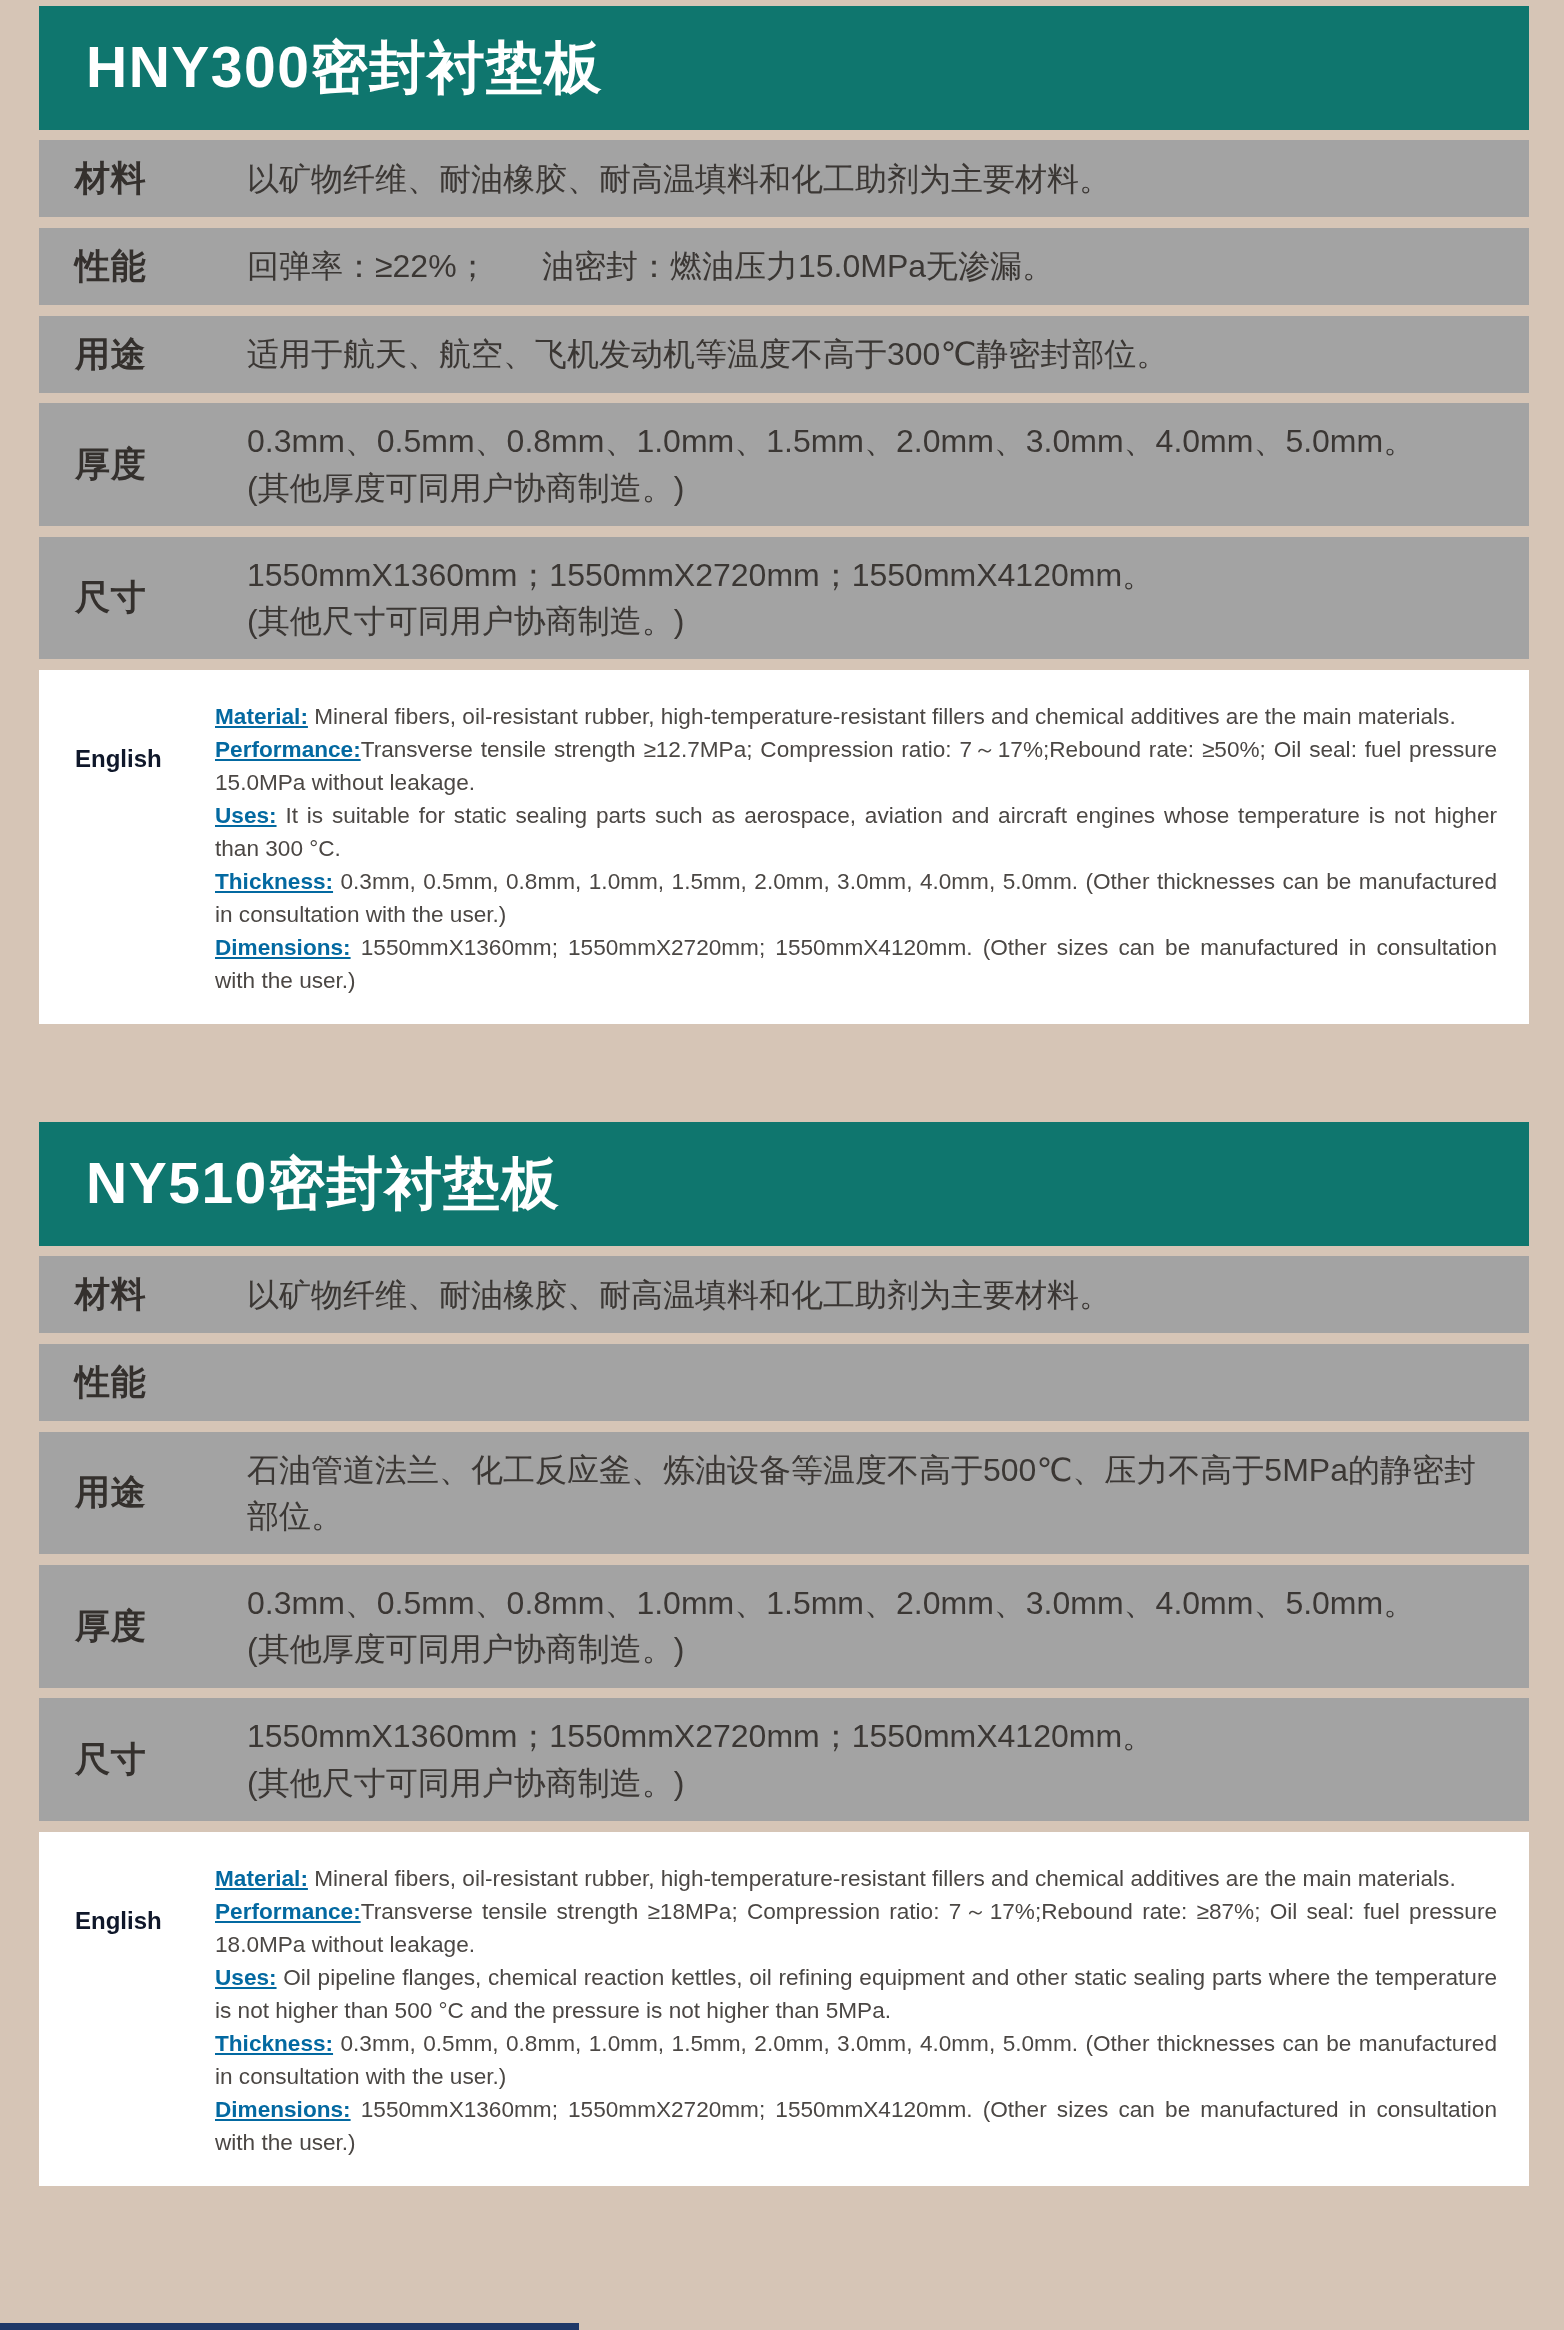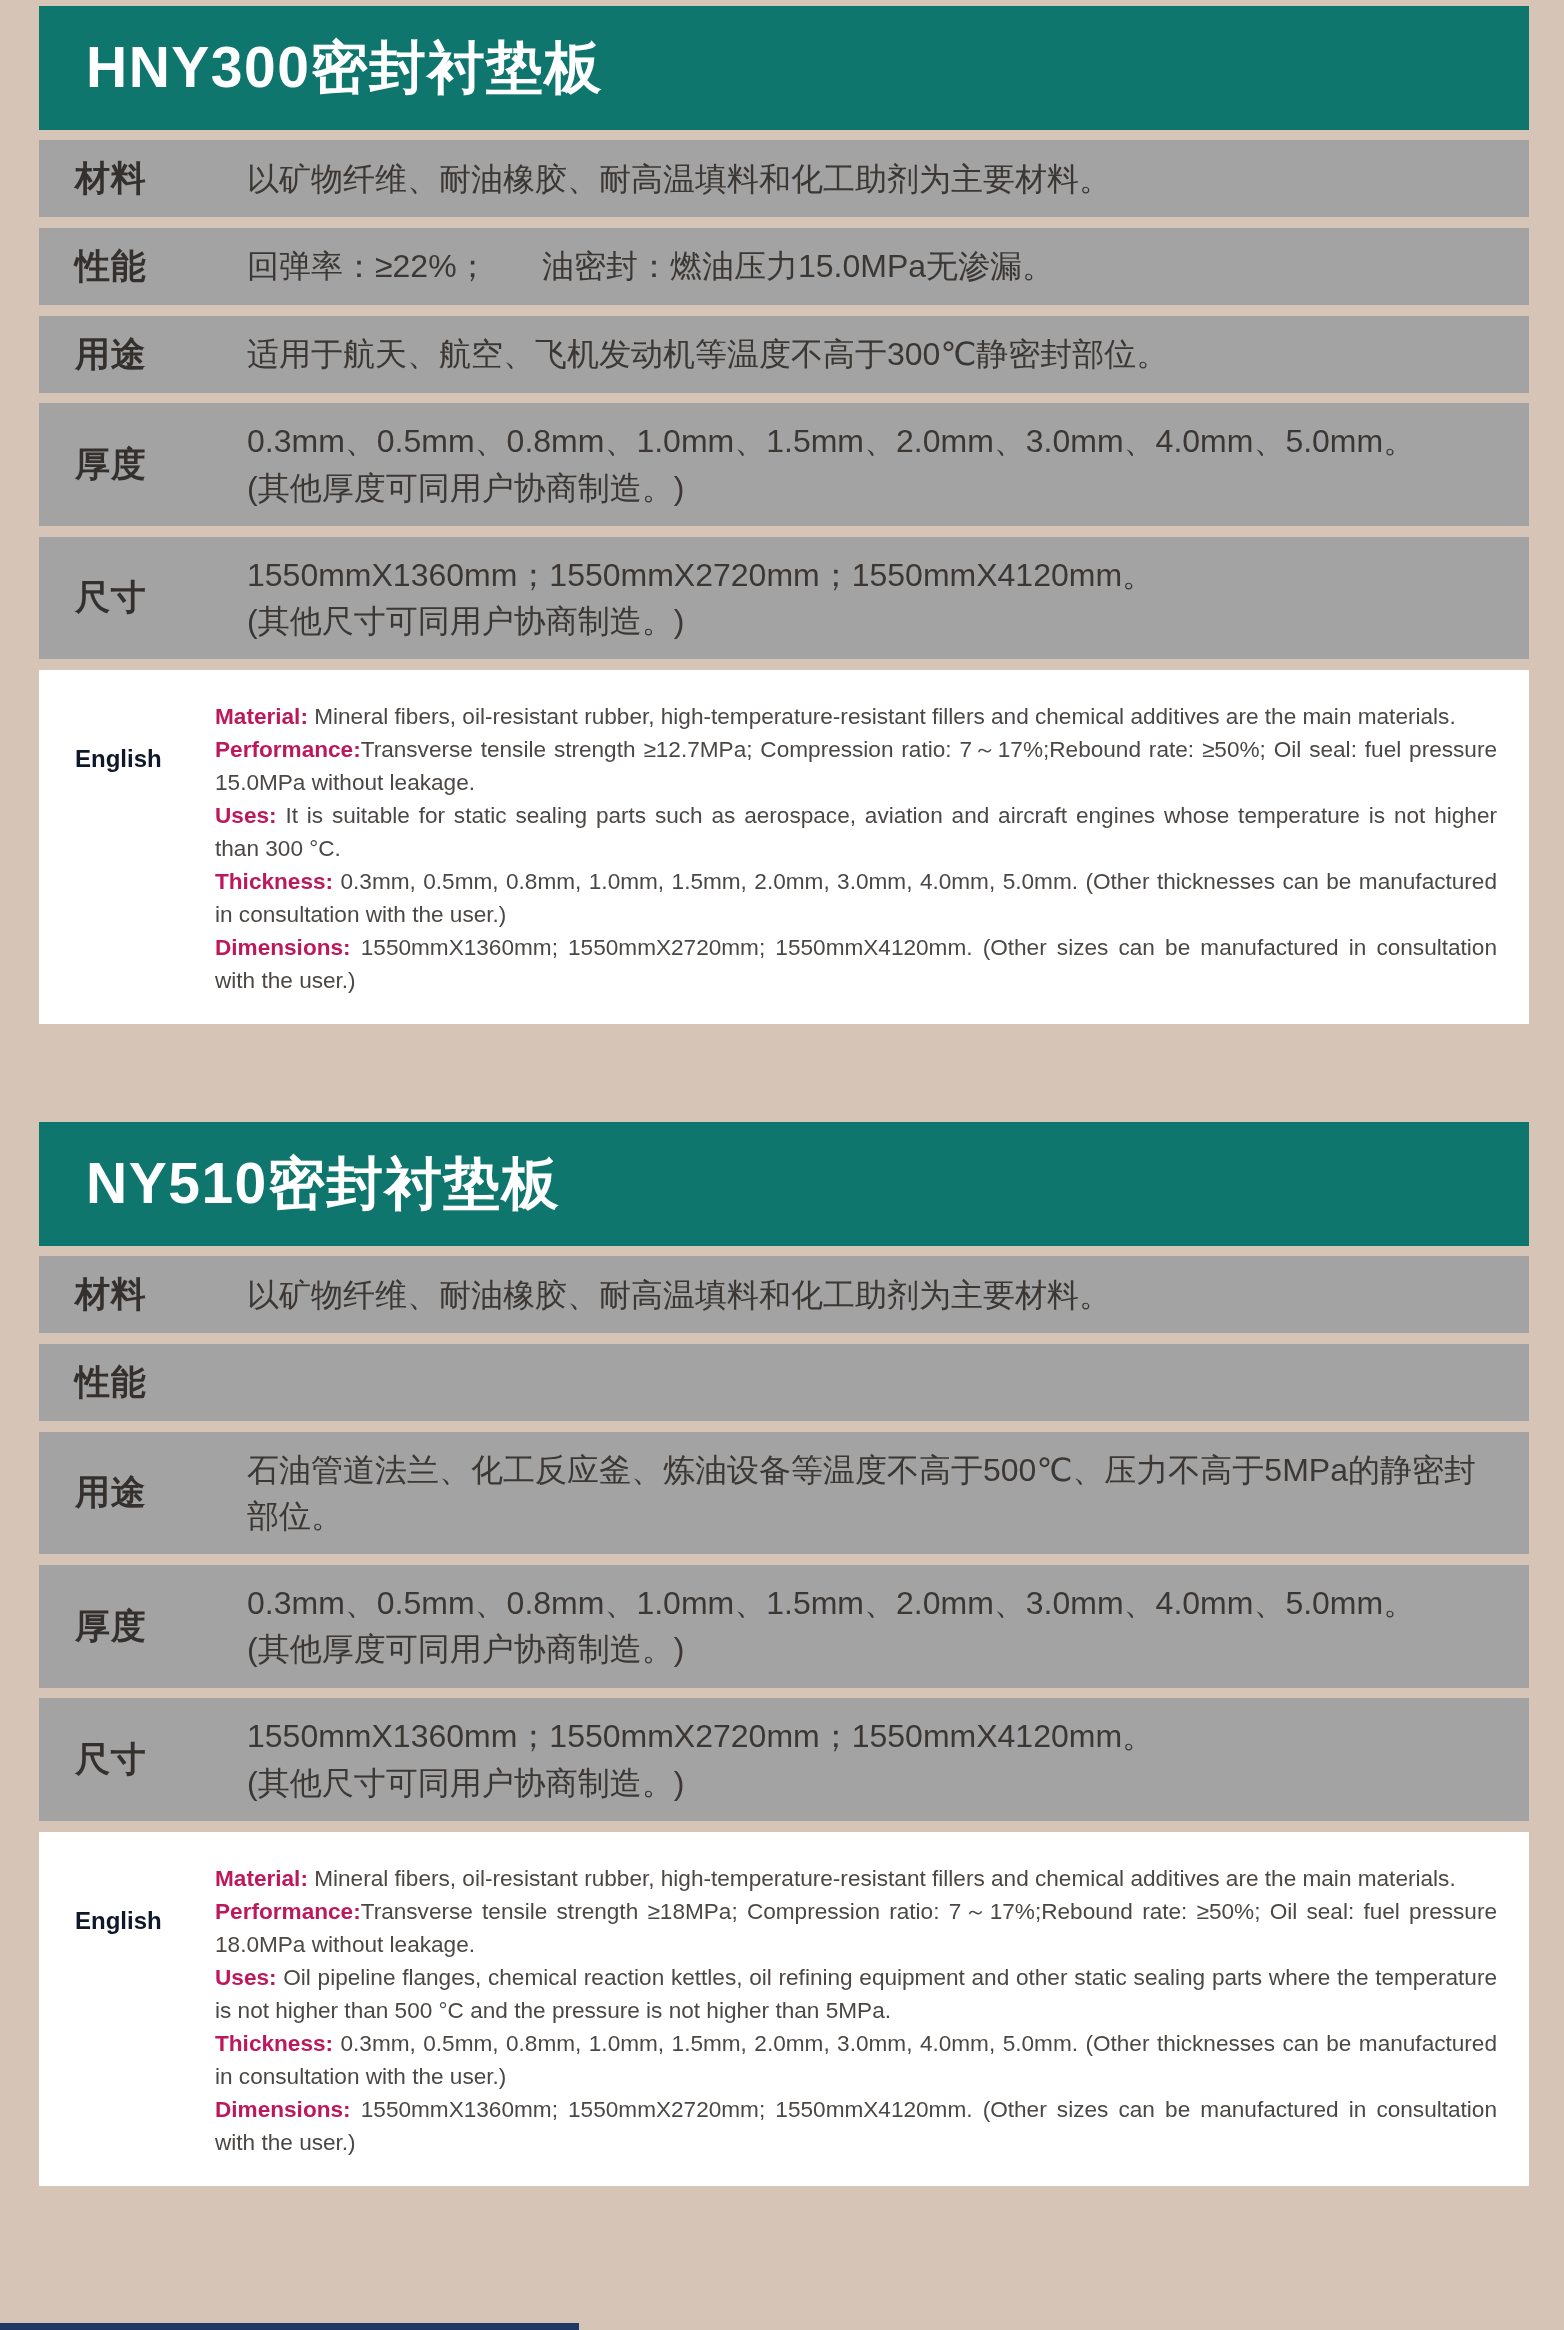--- a/index.html
+++ b/index.html
@@ -66,21 +66,21 @@
     padding-top: 45px;
   }
   .english-text {
     flex: 1;
     font-size: 22.6px;
     color: #4b4744;
     line-height: 33px;
     text-align: justify;
   }
   .english-text p { margin: 0; }
-  .english-text b { color: #be185d; }
+  .english-text b { color: #0369a1; text-decoration: underline; }
   .footer-bar {
     position: absolute;
     left: 0;
     bottom: 0;
     width: 579px;
     height: 7.5px;
     background: #1e3868;
   }
 </style>
 </head>
@@ -182,21 +182,21 @@
       <div class="spec-content">
         <div class="zh-line">1550mmX1360mm；1550mmX2720mm；1550mmX4120mm。</div>
         <div class="zh-line">(其他尺寸可同用户协商制造。)</div>
       </div>
     </div>
 
     <div class="english-row">
       <div class="english-label">English</div>
       <div class="english-text">
         <p><b>Material:</b><span> Mineral fibers, oil-resistant rubber, high-temperature-resistant fillers and chemical additives are the main materials.</span></p>
-        <p><b>Performance:</b><span>Transverse tensile strength ≥18MPa; Compression ratio: 7～17%;Rebound rate: ≥50%; Oil seal: fuel pressure 18.0MPa without leakage.</span></p>
+        <p><b>Performance:</b><span>Transverse tensile strength ≥18MPa; Compression ratio: 7～17%;Rebound rate: ≥87%; Oil seal: fuel pressure 18.0MPa without leakage.</span></p>
         <p><b>Uses:</b><span> Oil pipeline flanges, chemical reaction kettles, oil refining equipment and other static sealing parts where the temperature is not higher than 500 °C and the pressure is not higher than 5MPa.</span></p>
         <p><b>Thickness:</b><span> 0.3mm, 0.5mm, 0.8mm, 1.0mm, 1.5mm, 2.0mm, 3.0mm, 4.0mm, 5.0mm. (Other thicknesses can be manufactured in consultation with the user.)</span></p>
         <p><b>Dimensions:</b><span> 1550mmX1360mm; 1550mmX2720mm; 1550mmX4120mm. (Other sizes can be manufactured in consultation with the user.)</span></p>
       </div>
     </div>
   </div>
 
 </div>
 
 <div class="footer-bar"></div>

